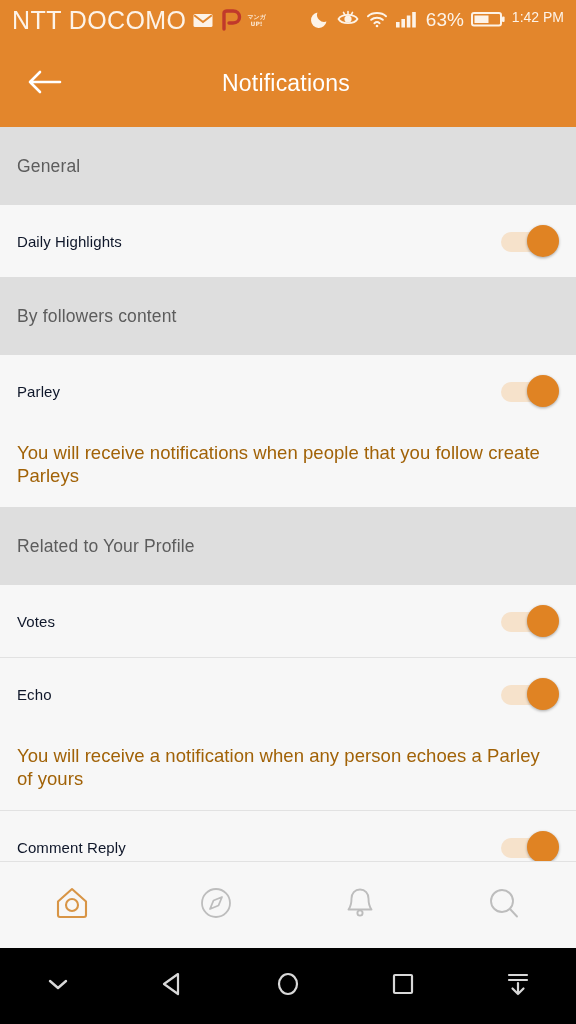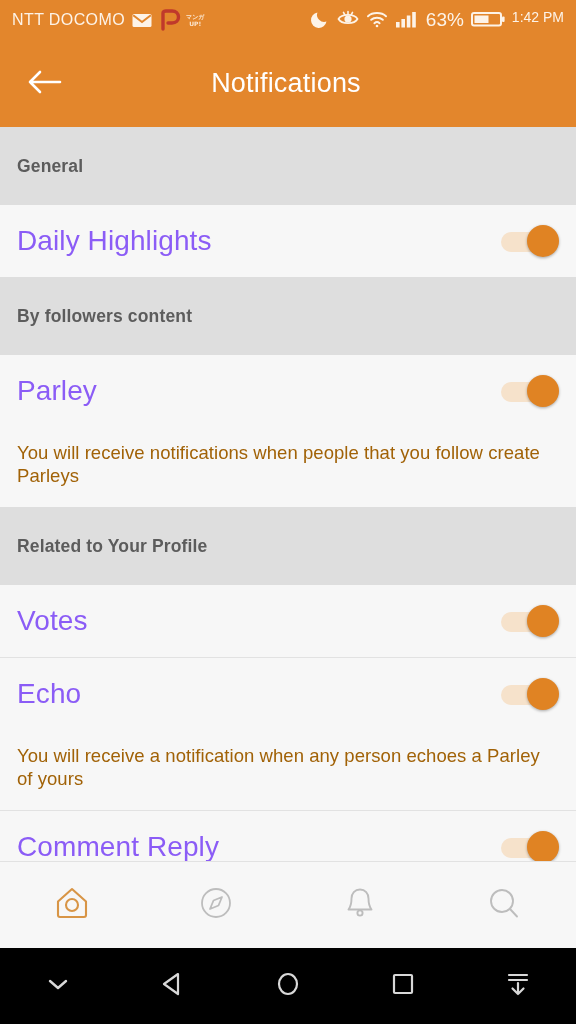--- a/index.html
+++ b/index.html
@@ -26,21 +26,21 @@
     height: 40px;
     background: #e3862c;
     display: flex;
     align-items: center;
     padding: 0 12px;
     box-sizing: border-box;
     flex: 0 0 auto;
     color: #fdf1e4;
   }
   .carrier {
-    font-size: 16px;
+    font-size: 25px;
     letter-spacing: 0.4px;
     color: #fdf3e8;
     white-space: nowrap;
   }
   .status-left {
     display: flex;
     align-items: center;
     gap: 5px;
   }
   .status-right {
@@ -88,21 +88,21 @@
     display: flex;
     align-items: center;
     justify-content: center;
     cursor: pointer;
   }
   .appbar-title {
     position: absolute;
     left: 0;
     right: 4px;
     text-align: center;
-    font-size: 27px;
+    font-size: 23px;
     color: #ffffff;
     letter-spacing: 0.2px;
     pointer-events: none;
   }
 
   
   .content {
     flex: 1 1 auto;
     overflow: hidden;
     background: #f7f7f7;
@@ -110,35 +110,35 @@
   .section-header {
     background: #dedede;
     height: 78px;
     display: flex;
     align-items: center;
     padding: 0 17px;
     box-sizing: border-box;
   }
   .section-header span {
     font-size: 17.5px;
-    font-weight: bold;
+    font-weight: normal;
     color: #5c5c5c;
     letter-spacing: 0.15px;
   }
   .setting-row {
     background: #f7f7f7;
     height: 72px;
     display: flex;
     align-items: center;
     padding: 0 17px;
     box-sizing: border-box;
   }
   .setting-row .row-label {
-    font-size: 28px;
-    color: #8b5cf6;
+    font-size: 15px;
+    color: #0f172a;
     letter-spacing: 0.1px;
     flex: 1 1 auto;
   }
   .desc-row {
     background: #f7f7f7;
     padding: 14px 17px 20px 17px;
     box-sizing: border-box;
   }
   .desc-row p {
     margin: 0;

